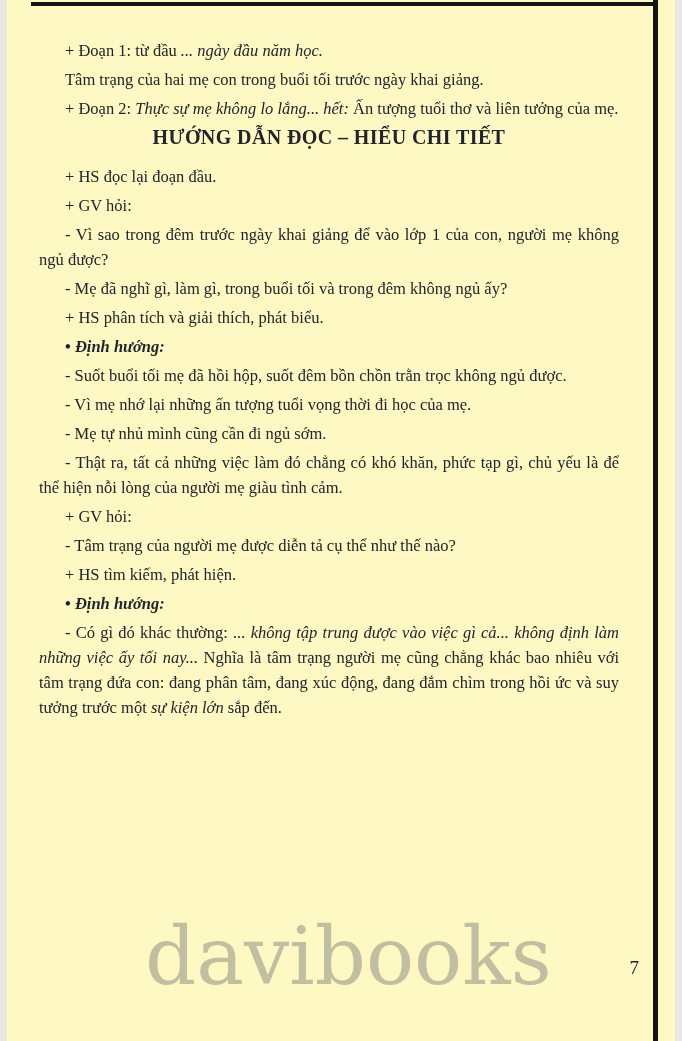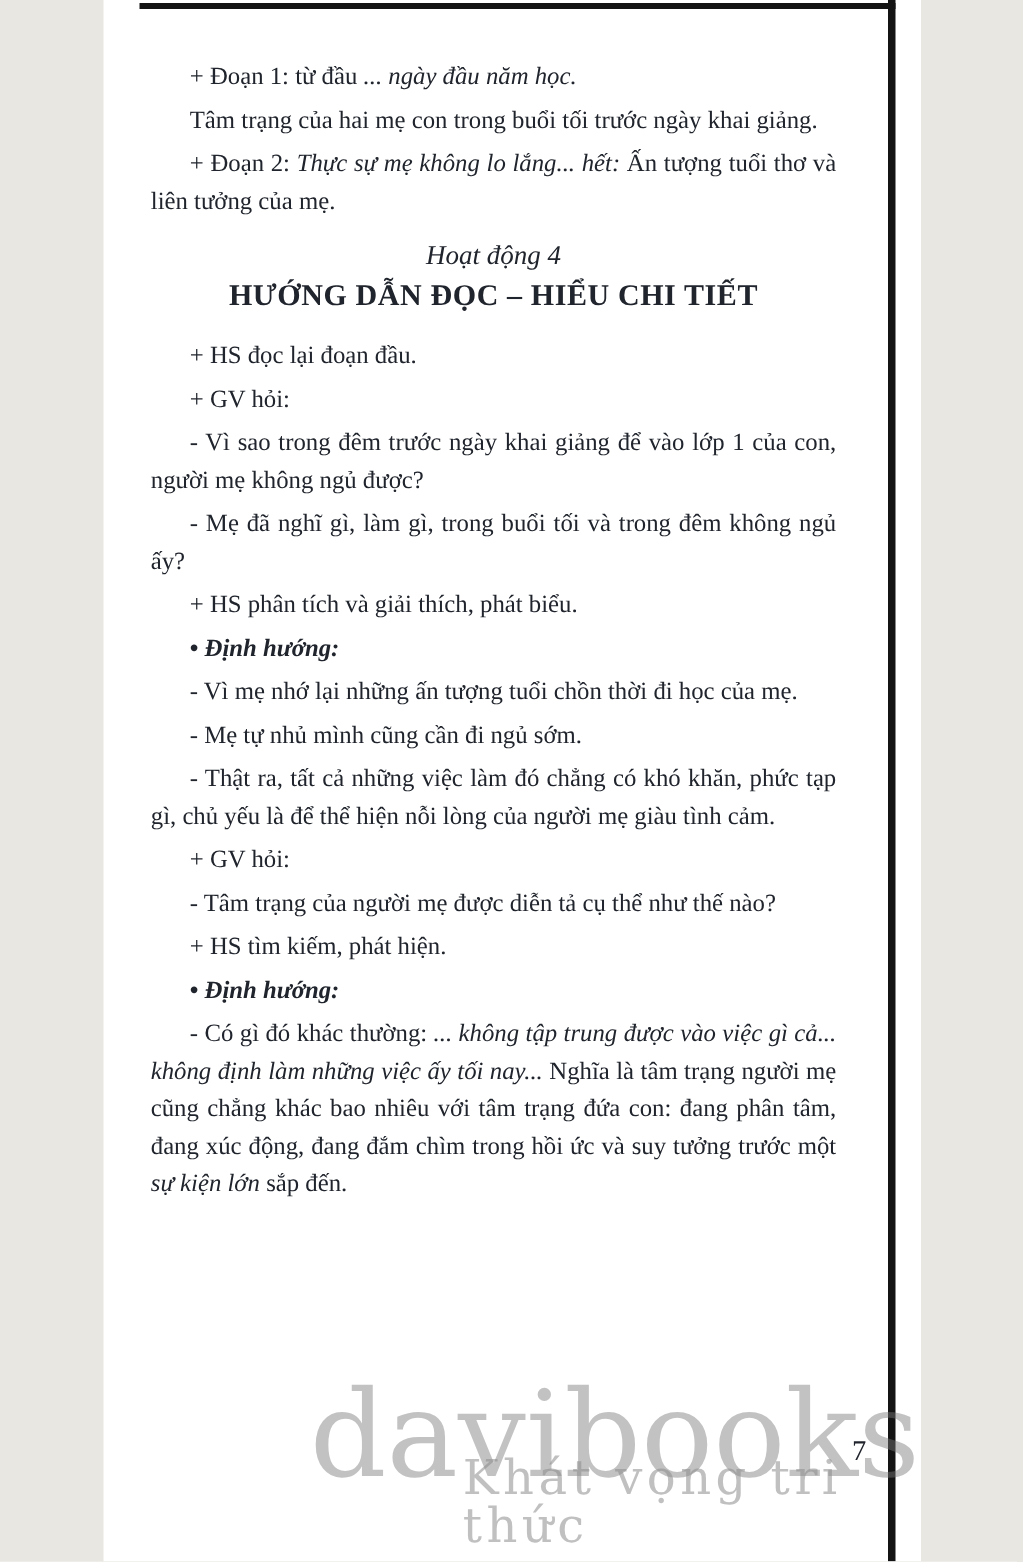--- a/index.html
+++ b/index.html
@@ -1,22 +1,22 @@
 <!DOCTYPE html>
 <html><head>
 <meta charset="utf-8">
 <style>
   * { margin: 0; padding: 0; box-sizing: border-box; }
   html, body { background: #e9e7e1; }
   .page {
     position: relative;
-    width: 545px;
+    width: 668px;
     height: 1041px;
     margin: 0 auto;
-    background: #ffffff;
+    background: #fef9c3;
     overflow: hidden;
     font-family: "Liberation Serif", serif;
     color: #20242c;
   }
   .border-top {
     position: absolute;
     top: 2px; left: 24px; right: 17px;
     height: 4px;
     background: #141414;
   }
@@ -94,34 +94,33 @@
 <body>
 
 <div class="page">
   <div class="border-top"></div>
   <div class="border-right"></div>
 
   <div class="content">
       <p class="para "><span>+ Đoạn 1: từ đầu </span><span class="italic">... ngày đầu năm học.</span></p>
       <p class="para "><span>Tâm trạng của hai mẹ con trong buổi tối trước ngày khai giảng.</span></p>
       <p class="para "><span>+ Đoạn 2: </span><span class="italic">Thực sự mẹ không lo lắng... hết:</span><span> Ấn tượng tuổi thơ và liên tưởng của mẹ.</span></p>
-      <p class="para center-italic"><span>Hoạt động 4</span></p>
       <p class="para center-bold"><span>HƯỚNG DẪN ĐỌC – HIỂU CHI TIẾT</span></p>
       <p class="para "><span>+ HS đọc lại đoạn đầu.</span></p>
       <p class="para "><span>+ GV hỏi:</span></p>
       <p class="para "><span>- Vì sao trong đêm trước ngày khai giảng để vào lớp 1 của con, người mẹ không ngủ được?</span></p>
       <p class="para "><span>- Mẹ đã nghĩ gì, làm gì, trong buổi tối và trong đêm không ngủ ấy?</span></p>
       <p class="para "><span>+ HS phân tích và giải thích, phát biểu.</span></p>
       <p class="para "><span class="bold">•  </span><span class="bold-italic">Định hướng:</span></p>
-      <p class="para "><span>- Vì mẹ nhớ lại những ấn tượng tuổi chồn thời đi học của mẹ.</span></p>
+      <p class="para "><span>- Suốt buổi tối mẹ đã hồi hộp, suốt đêm bồn chồn trằn trọc không ngủ được.</span></p>
+      <p class="para "><span>- Vì mẹ nhớ lại những ấn tượng tuổi vọng thời đi học của mẹ.</span></p>
       <p class="para "><span>- Mẹ tự nhủ mình cũng cần đi ngủ sớm.</span></p>
       <p class="para "><span>- Thật ra, tất cả những việc làm đó chẳng có khó khăn, phức tạp gì, chủ yếu là để thể hiện nỗi lòng của người mẹ giàu tình cảm.</span></p>
       <p class="para "><span>+ GV hỏi:</span></p>
       <p class="para "><span>- Tâm trạng của người mẹ được diễn tả cụ thể như thế nào?</span></p>
       <p class="para "><span>+ HS tìm kiếm, phát hiện.</span></p>
       <p class="para "><span class="bold">•  </span><span class="bold-italic">Định hướng:</span></p>
       <p class="para "><span>- Có gì đó khác thường: </span><span class="italic">... không tập trung được vào việc gì cả... không định làm những việc ấy tối nay...</span><span> Nghĩa là tâm trạng người mẹ cũng chẳng khác bao nhiêu với tâm trạng đứa con: đang phân tâm, đang xúc động, đang đắm chìm trong hồi ức và suy tưởng trước một </span><span class="italic">sự kiện lớn</span><span> sắp đến.</span></p>
     </div>
 
   <div class="watermark-logo">davibooks</div>
-  <div class="watermark-slogan">Khát vọng tri thức</div>
   <div class="page-number">7</div>
 </div>
 
 </body></html>

